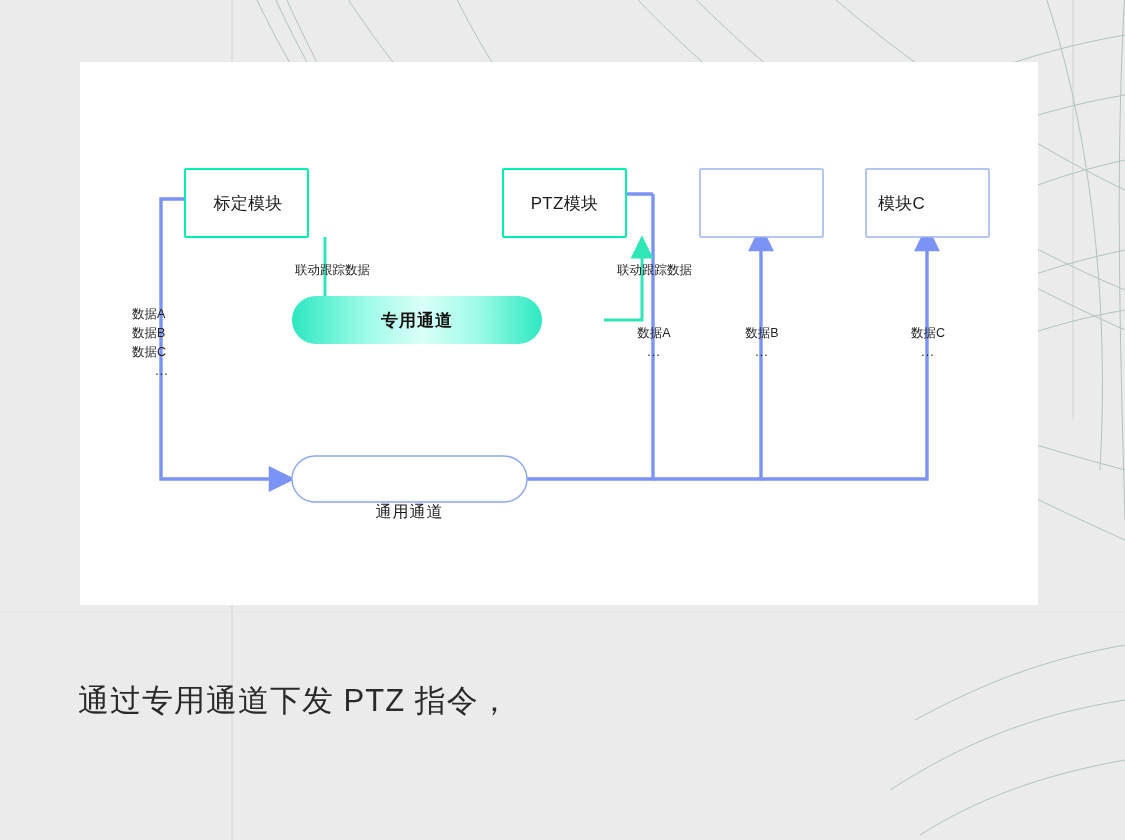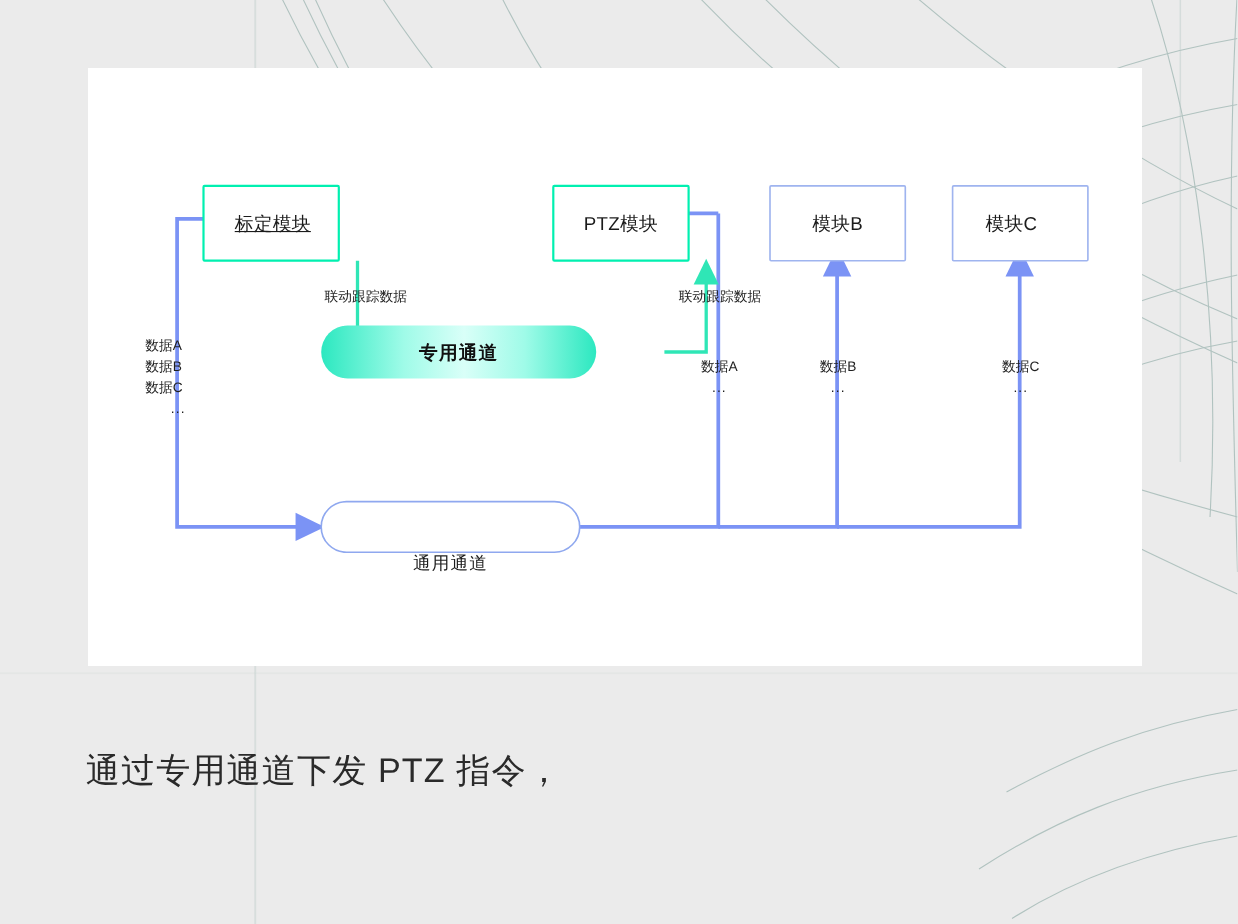--- a/index.html
+++ b/index.html
@@ -192,27 +192,26 @@
 
     <rect x="620" y="107" width="123" height="68" rx="1" fill="#ffffff" stroke="#9fb4ef" stroke-width="1.5"></rect>
 
     <rect x="786" y="107" width="123" height="68" rx="1" fill="#ffffff" stroke="#9fb4ef" stroke-width="1.5"></rect>
 
     <rect x="212" y="234" width="250" height="48" rx="24" fill="url(#specialGrad)"></rect>
 
     <rect x="212" y="394" width="235" height="46" rx="23" fill="#ffffff" stroke="#8fa8ef" stroke-width="1.5"></rect>
   </svg>
 
-  <div class="node-label module-text" style="left:105px; top:107px; width:126px; height:68px;text-decoration:underline;">标定模块</div>
+  <div class="node-label module-text" style="left:105px; top:107px; width:126px; height:68px;">标定模块</div>
 
   <div class="node-label module-text" style="left:423px; top:107px; width:123px; height:68px;">PTZ模块</div>
 
-  <div class="node-label module-text" style="left:620px; top:107px; width:123px; height:68px;">模块B</div>
-
-  <div class="node-label module-text" style="left:786px; top:107px; width:107px; height:68px;">模块C</div>
+
+  <div class="node-label module-text" style="left:744px; top:107px; width:107px; height:68px;padding-left:24px;">模块C</div>
 
   <div class="node-label pill-special-text" style="left:212px; top:234px; width:250px; height:48px;">专用通道</div>
 
   <div class="node-label pill-general-text" style="left:212px; top:394px; width:235px; height:46px;margin-top:33px;">通用通道</div>
 
   <div class="edge-label center" style="left:110px; top:200px; width:180px;">联动跟踪数据</div>
 
   <div class="edge-label center" style="left:432px; top:200px; width:180px;">联动跟踪数据</div>
 
   <div class="data-stack" style="left:52px; top:243px; width:60px;">

